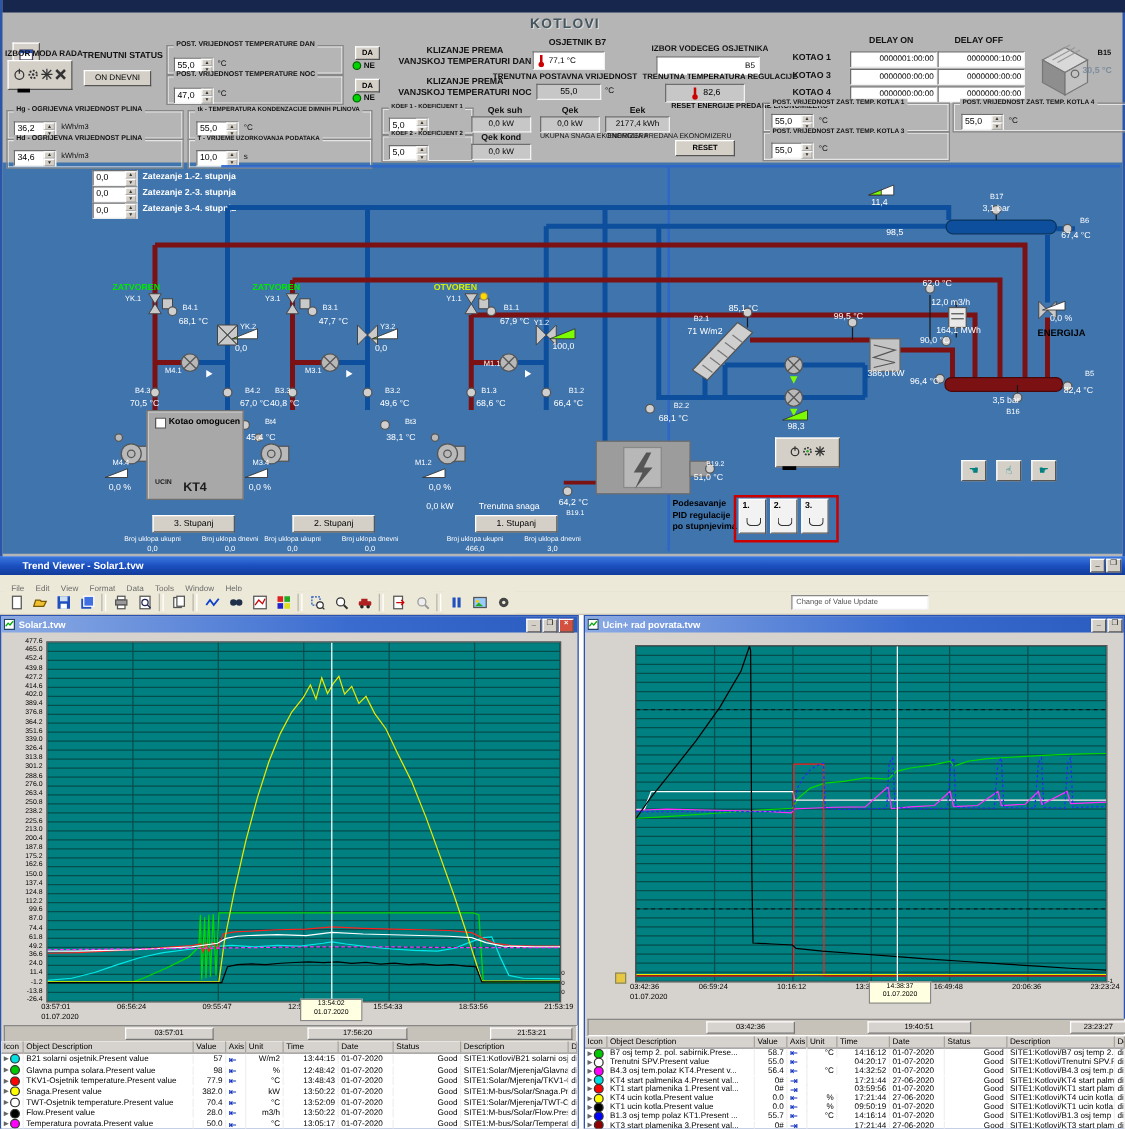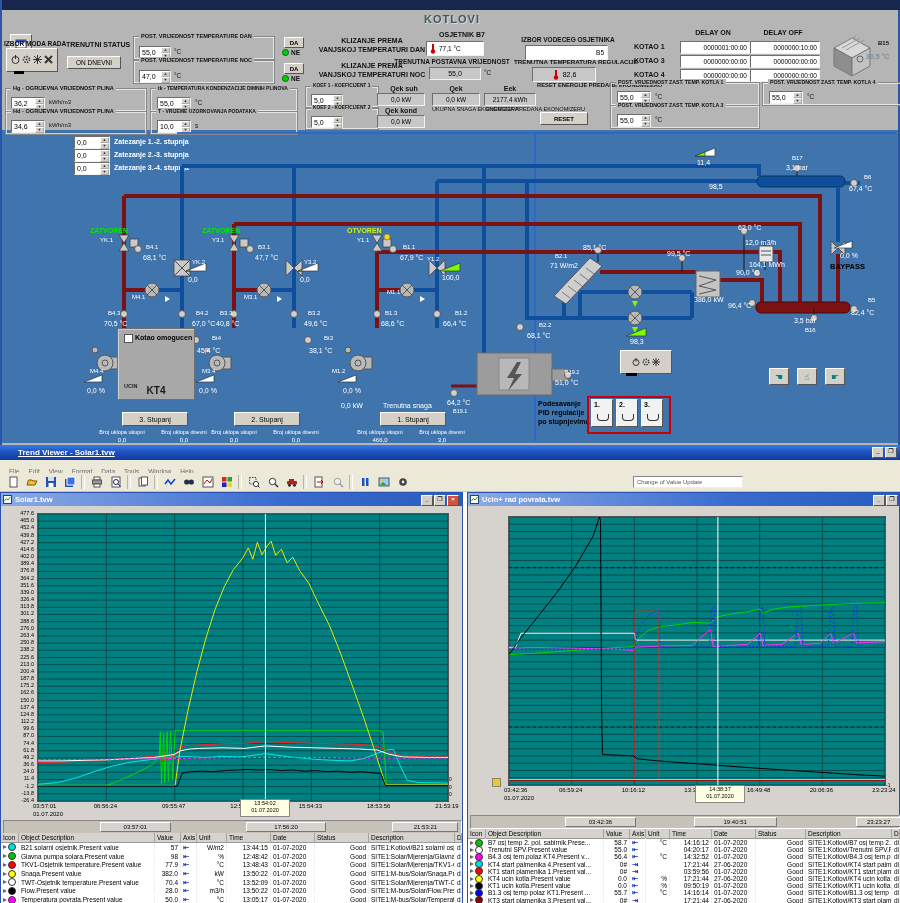--- a/index.html
+++ b/index.html
@@ -45,21 +45,21 @@
   .bfoot .c1v,.bfoot .c2v{position:absolute;top:25px;font-size:6px;color:#fff;width:60px;text-align:center;}
   .c1l,.c1v{left:0;} .c2l,.c2v{left:62px;}
   .stagebtn{position:absolute;width:22px;height:28px;background:#f2f2f2;border:1px solid;border-color:#fff #555 #555 #fff;font-size:7px;font-weight:bold;color:#000;padding:1px 0 0 2px;box-sizing:border-box;}
   .basket{position:absolute;left:5px;top:14px;width:10px;height:6px;border:1px solid #333;border-top:none;border-radius:0 0 4px 4px;}
   .handbtn{position:absolute;width:18px;height:15px;background:#d4d0c8;border:1px solid;border-color:#fff #555 #555 #fff;display:flex;align-items:center;justify-content:center;font-size:9px;color:#008080;}
   
   #tv{position:absolute;left:0;top:445px;width:900px;height:458px;background:#ece9d8;
       border-left:2px solid #1c4fae;border-right:2px solid #1c4fae;box-sizing:border-box;}
   #tvtitle{position:absolute;left:0;top:445px;width:900px;height:15px;
       background:linear-gradient(180deg,#3c7ae0 0%,#1b50c0 50%,#123c9a 100%);color:#fff;
-      font-size:8px;font-weight:bold;display:flex;align-items:center;padding-left:18px;box-sizing:border-box;text-decoration:underline;}
+      font-size:8px;font-weight:bold;display:flex;align-items:center;padding-left:18px;box-sizing:border-box;}
   #tvmenu{position:absolute;left:0;top:460px;width:900px;height:13px;background:#ece9d8;border-bottom:1px solid #d8d4c8;}
   #tvmenu span{font-size:6.5px;color:#6b6b6b;margin-left:9px;}
   #tvtools{position:absolute;left:0;top:473px;width:900px;height:19px;background:#ece9d8;border-bottom:1px solid #c8c4b8;display:flex;align-items:center;padding-left:3px;box-sizing:border-box;}
   .tbtn{width:17px;height:16px;border:1px solid #ece9d8;display:flex;align-items:center;justify-content:center;}
   .tsep{width:2px;height:14px;border-left:1px solid #b8b4a8;border-right:1px solid #fff;margin:0 2px;}
   #covbox{position:absolute;left:633px;top:476px;width:110px;height:12px;background:#fff;border:1px solid;border-color:#888 #eee #eee #888;font-size:6px;color:#555;display:flex;align-items:center;padding-left:3px;box-sizing:border-box;}
   #mdibg{position:absolute;left:0;top:492px;width:900px;height:411px;background:#fff;}
   .childwin{position:absolute;border:1px solid #2a52b0;background:#d6d3ce;box-sizing:border-box;}
   .ctbar{position:absolute;left:0;top:0;right:0;height:13px;background:linear-gradient(90deg,#8fadе6,#2a5fc4);
          background:linear-gradient(90deg,#8cabe4 0%,#3a6cd0 60%,#2a5cc0 100%);
@@ -585,21 +585,21 @@
       <div class="dlabel" style="left: 747px; top: 261px;">164,1  MWh</div>
       <div class="dlabel" style="left: 734px; top: 269px;">90,0   °C</div>
       <div class="dlabel" style="left: 692px; top: 296px;">386,0  kW</div>
       <div class="dlabel" style="left: 726px; top: 302px;">96,4 °C</div>
       <div class="dlabel" style="left: 628px; top: 338px;">98,3</div>
       <div class="dlabel" style="left: 790px; top: 155px; font-size: 6px;">B17</div>
       <div class="dlabel" style="left: 784px; top: 164px;">3,1 bar</div>
       <div class="dlabel" style="left: 862px; top: 174px; font-size: 6px;">B6</div>
       <div class="dlabel" style="left: 847px; top: 185px;">67,4 °C</div>
       <div class="dlabel" style="left: 838px; top: 252px;">0,0 %</div>
-      <div class="dlabel" style="left: 828px; top: 262px; color: rgb(0, 0, 0); font-size: 7.5px; font-weight: bold;">BAYPASS</div>
+      <div class="dlabel" style="left: 828px; top: 262px; color: rgb(0, 0, 0); font-size: 7.5px; font-weight: bold;">ENERGIJA</div>
       <div class="dlabel" style="left: 792px; top: 317px;">3,5 bar</div>
       <div class="dlabel" style="left: 803px; top: 327px; font-size: 6px;">B16</div>
       <div class="dlabel" style="left: 866px; top: 297px; font-size: 6px;">B5</div>
       <div class="dlabel" style="left: 849px; top: 309px;">82,4 °C</div>
       <div class="dlabel" style="left: 536px; top: 400px; color: rgb(0, 0, 0); font-weight: bold;">Podesavanje</div>
       <div class="dlabel" style="left: 536px; top: 409px; color: rgb(0, 0, 0); font-weight: bold;">PID regulacije</div>
       <div class="dlabel" style="left: 536px; top: 418px; color: rgb(0, 0, 0); font-weight: bold;">po stupnjevima</div>
     </div>
 
   <div class="boiler" style="left:115px;top:328px;">

